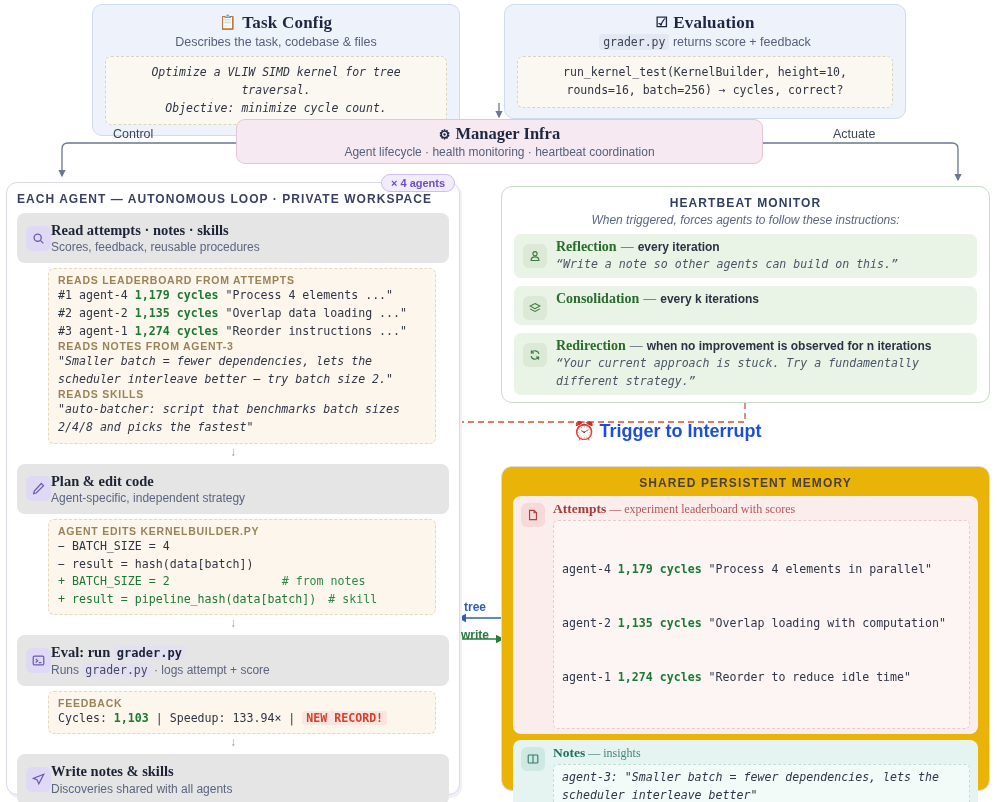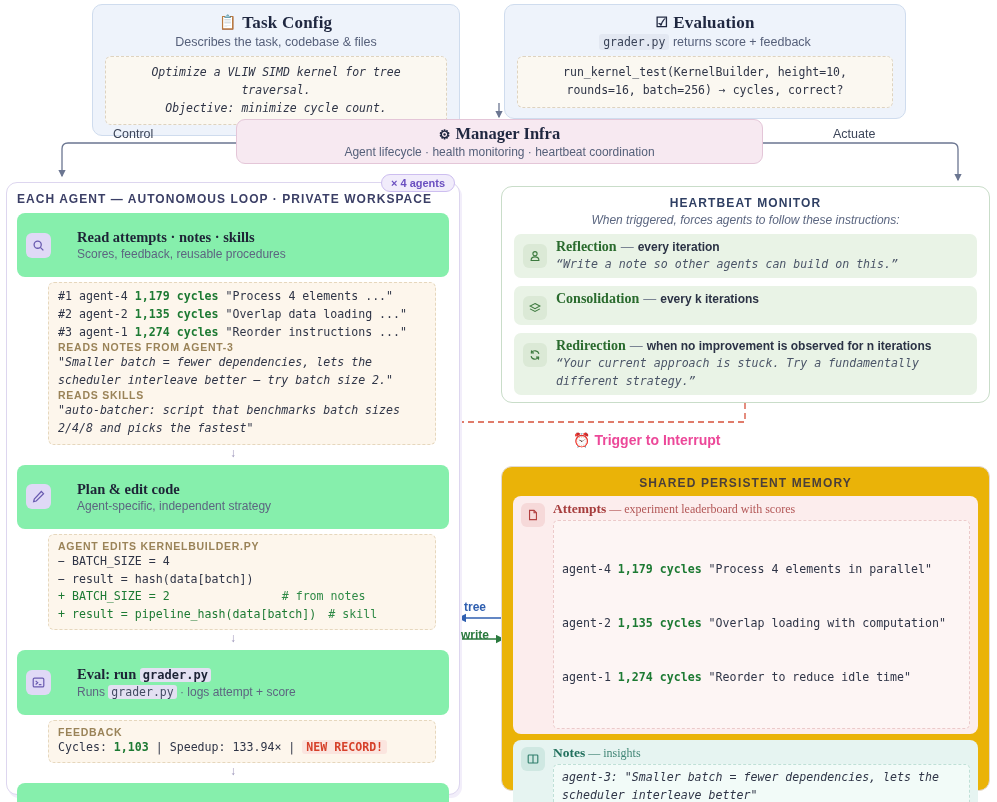--- a/index.html
+++ b/index.html
@@ -74,22 +74,22 @@
     position:absolute; left:6px; top:182px; width:454px; height:613px;
     background:#ffffff; border:1px solid #ddd6ef; border-radius:11px;
     box-shadow:2px 3px 0 #f2eefa;
     padding:9px 10px 0 10px;
   }
   #agent-panel > .phdr {
     font-size:12px; font-weight:bold; letter-spacing:1.05px; color:#3b3f66;
   }
   .step {
     margin-top:7px;
-    background:#86efac; border-radius:8px;
-    display:flex; align-items:center; gap:26px; padding:16px 9px;
+    background:#e5e5e5; border-radius:8px;
+    display:flex; align-items:center; gap:0; padding:9px 9px;
   }
   .step .ibox {
     width:25px; height:25px; border-radius:6px; background:#e0d9f6;
     display:flex; align-items:center; justify-content:center; flex:0 0 auto;
     color:#6a5bb0;
   }
   .step .txt .t {
     font-family:"Liberation Serif", serif; font-weight:bold; font-size:14.5px; color:#1d2336;
     line-height:1.2;
   }
@@ -155,22 +155,22 @@
   }
   .hb .t .dash { color:#6b7489; margin:0 4px; }
   .hb .t .cond { font-weight:bold; font-size:12px; color:#2b3245; }
   .hb .q {
     font-family:"DejaVu Sans Mono", monospace; font-style:italic; font-size:11.6px;
     color:#4b5568; line-height:1.5; margin-top:1px;
   }
 
   
   #trigger-label {
-    position:absolute; left:573px; top:432px;
-    font-size:14px; font-weight:bold; color:#ec4899;
+    position:absolute; left:573px; top:420px;
+    font-size:18px; font-weight:bold; color:#1d4ed8;
   }
   #trigger-label .gi { margin-right:4px; }
 
   
   #shared-memory {
     position:absolute; left:501px; top:466px; width:489px; height:325px;
     background:#eab308; border:1px solid #e3dad4; border-radius:11px;
     padding:9px 11px;
   }
   #shared-memory .phdr {
@@ -293,20 +293,21 @@
           <line x1="10.3" y1="10.3" x2="14" y2="14"></line>
       </svg>
     </div>
     <div class="txt">
       <div class="t">Read attempts · notes · skills</div>
       <div class="d">Scores, feedback, reusable procedures</div>
     </div>
   </div>
 
   <div class="detail">
+    <div class="hd">READS LEADERBOARD FROM ATTEMPTS</div>
     <div class="ln"><span>#1</span> <span>agent-4</span> <span class="g">1,179 cycles</span> <span>"Process 4 elements ..."</span></div>
     <div class="ln"><span>#2</span> <span>agent-2</span> <span class="g">1,135 cycles</span> <span>"Overlap data loading ..."</span></div>
     <div class="ln"><span>#3</span> <span>agent-1</span> <span class="g">1,274 cycles</span> <span>"Reorder instructions ..."</span></div>
     <div class="hd">READS NOTES FROM AGENT-3</div>
     <div class="ln it">"Smaller batch = fewer dependencies, lets the
 scheduler interleave better — try batch size 2."</div>
     <div class="hd">READS SKILLS</div>
     <div class="ln it">"auto-batcher: script that benchmarks batch sizes
 2/4/8 and picks the fastest"</div>
   </div>

